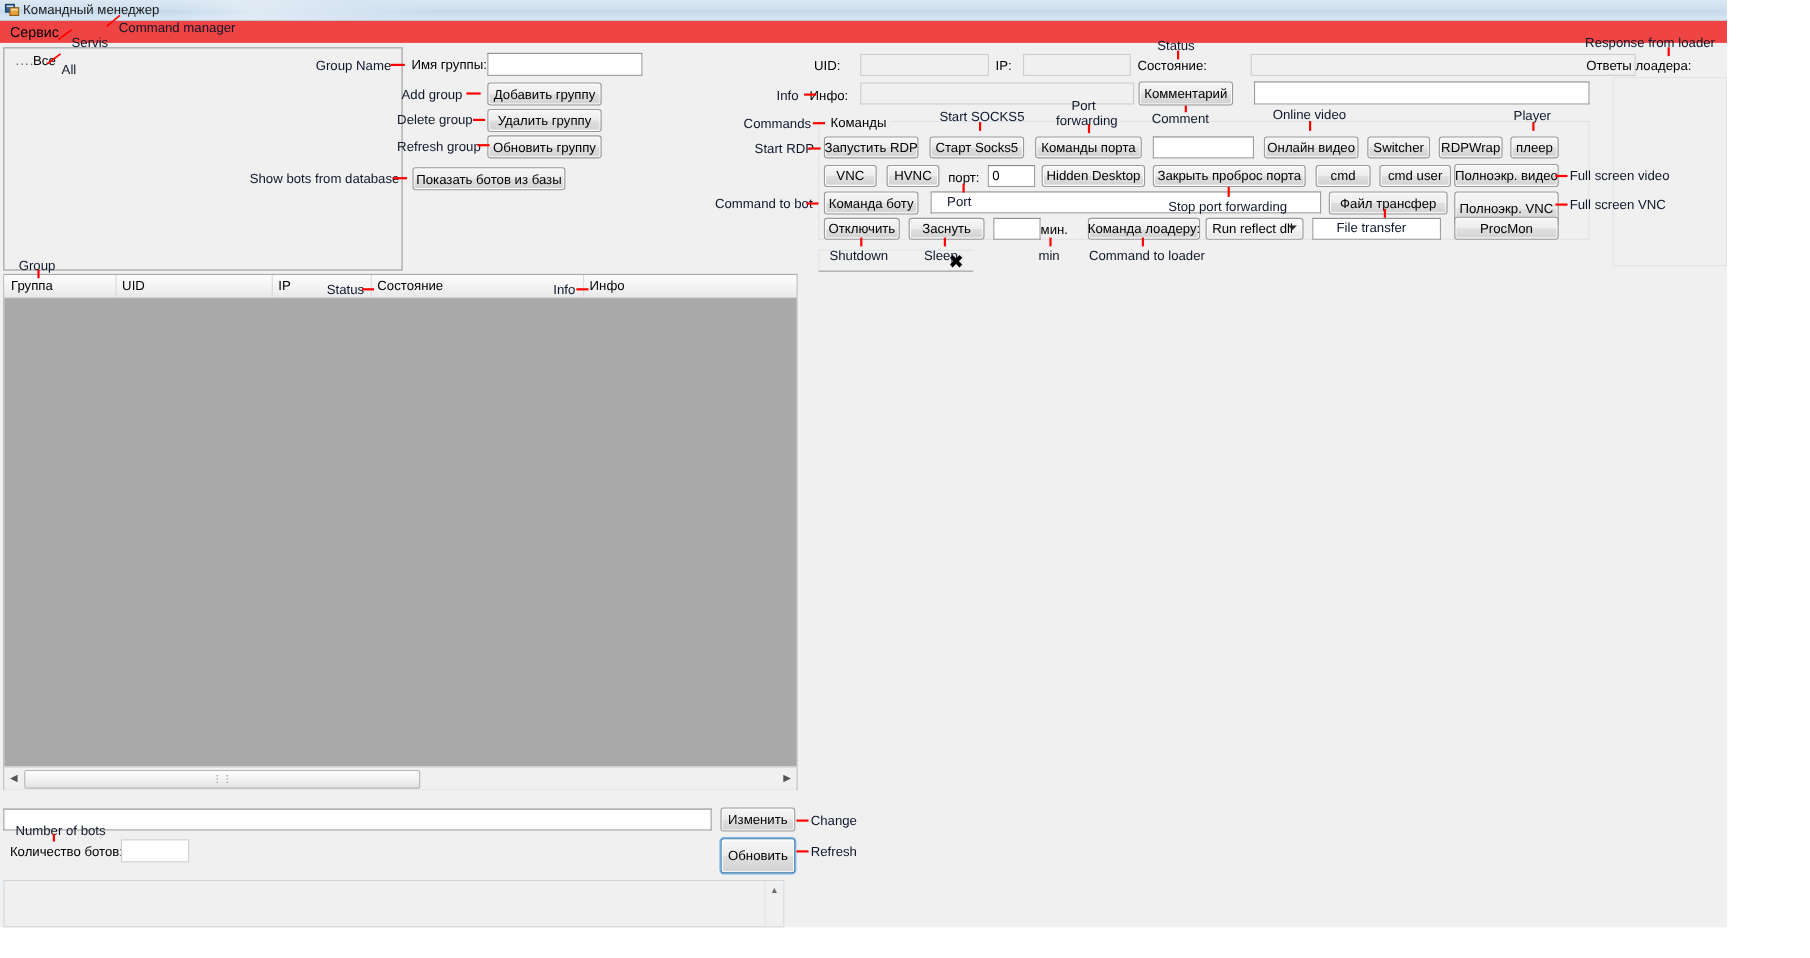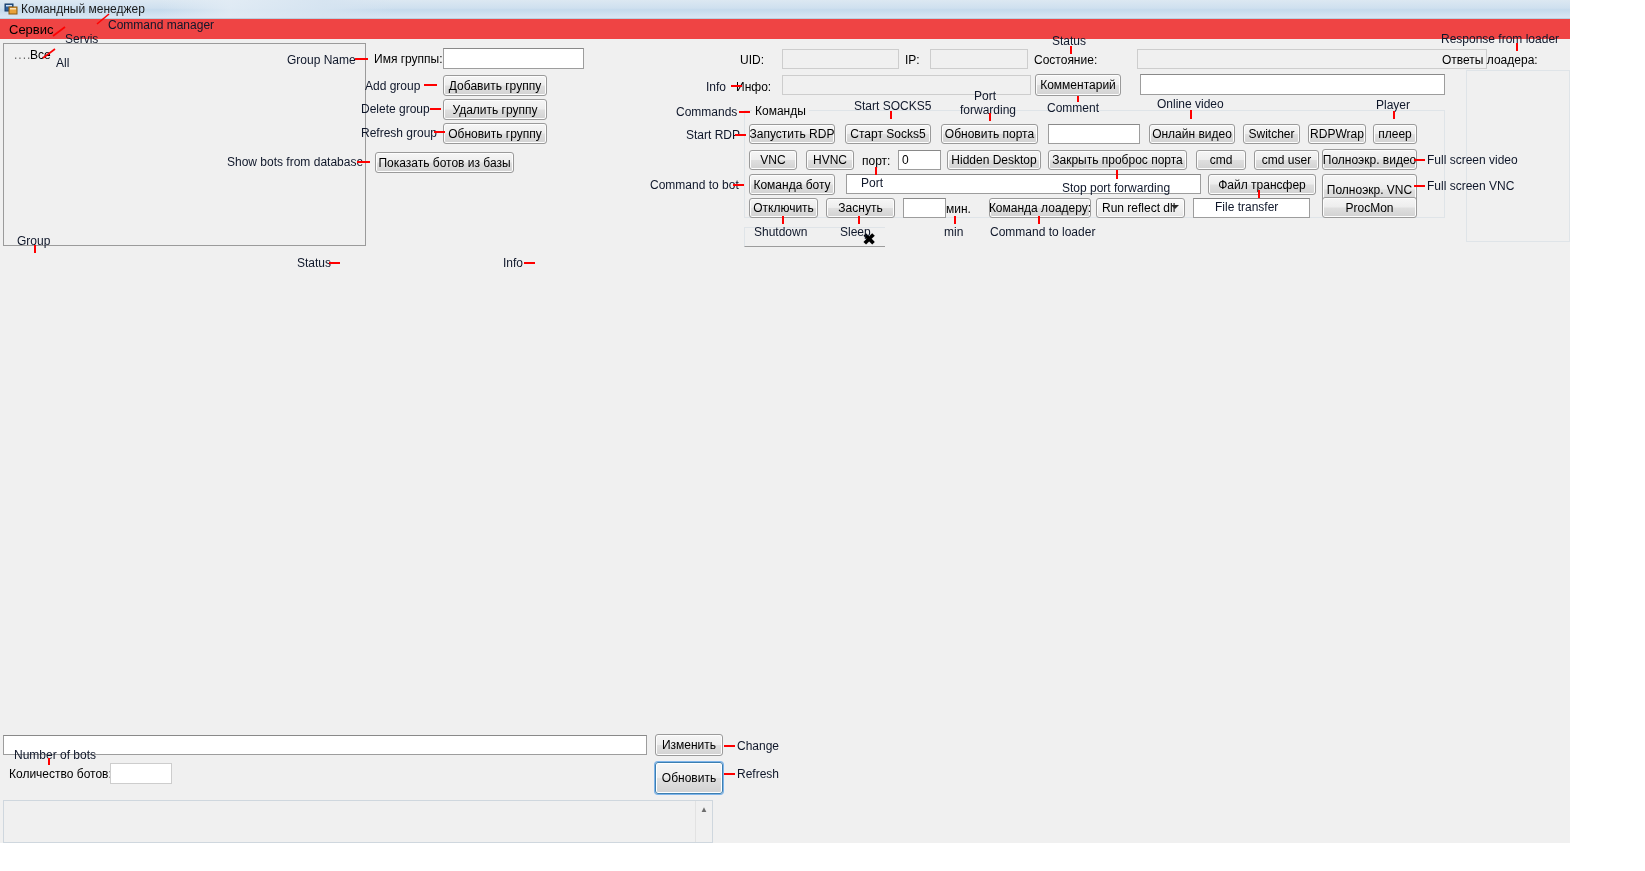--- a/index.html
+++ b/index.html
@@ -140,21 +140,21 @@
   <span class="lbl" style="left:1442px;top:53px;">Ответы лоадера:</span>
   <div id="loaderbox">
     <span class="lbl" style="left:4px;top:3px;"></span>
   </div>
 
   <div class="group" style="left:744px;top:110px;width:701px;height:108px;"></div>
   <span class="grouplbl" style="left:752px;top:104px;">Команды</span>
 
   <div class="btn" style="left:749px;top:124px;width:86px;height:20px;">Запустить RDP</div>
   <div class="btn" style="left:845px;top:124px;width:86px;height:20px;">Старт Socks5</div>
-  <div class="btn" style="left:941px;top:124px;width:97px;height:20px;">Обновить порта</div>
+  <div class="btn" style="left:941px;top:124px;width:97px;height:20px;">Команды порта</div>
   <input class="tb" style="left: 1048px; top: 124px; width: 92px; height: 20px;" value="">
   <div class="btn" style="left:1149px;top:124px;width:86px;height:20px;">Онлайн видео</div>
   <div class="btn" style="left:1243px;top:124px;width:57px;height:20px;">Switcher</div>
   <div class="btn" style="left:1308px;top:124px;width:58px;height:20px;">RDPWrap</div>
   <div class="btn" style="left:1373px;top:124px;width:44px;height:20px;">плеер</div>
 
   <div class="btn" style="left:749px;top:150px;width:48px;height:20px;">VNC</div>
   <div class="btn" style="left:806px;top:150px;width:48px;height:20px;">HVNC</div>
   <span class="lbl" style="left:862px;top:154px;">порт:</span>
   <input class="tb" style="left: 898px; top: 150px; width: 43px; height: 20px;" value="0">
@@ -179,20 +179,39 @@
     <span>Run reflect dll</span>
     <span style="position:absolute;right:5px;top:6px;width:0;height:0;border-left:4px solid transparent;border-right:4px solid transparent;border-top:4px solid #2a2a2a;"></span>
   </div>
   <input class="tb" style="left: 1193px; top: 198px; width: 117px; height: 20px;" value="">
   <div class="btn" style="left:1322px;top:197px;width:95px;height:21px;">ProcMon</div>
 
   <div class="group" style="left:744px;top:227px;width:141px;height:20px;border-top:1px solid #dfe4e8;border-bottom:1px solid #9c9c9c;border-left:1px solid #dfe4e8;border-right:none;"></div>
 
   <span id="xmark">✖</span>
 
+  <div id="gridwrap">
+    <div id="gridhdr">
+      <span class="col" style="left:6px;">Группа</span>
+      <span class="col" style="left:107px;">UID</span>
+      <span class="col" style="left:249px;">IP</span>
+      <span class="col" style="left:339px;">Состояние</span>
+      <span class="col" style="left:532px;">Инфо</span>
+      <span class="sep" style="left:101px;"></span>
+      <span class="sep" style="left:243px;"></span>
+      <span class="sep" style="left:333px;"></span>
+      <span class="sep" style="left:526px;"></span>
+    </div>
+    <div id="gridbody"></div>
+    <div id="hscroll">
+      <span class="arrow" style="left:0;">◀</span>
+      <span class="arrow" style="right:0;">▶</span>
+      <span id="hthumb">⋮⋮</span>
+    </div>
+  </div>
 
   <input class="tb" style="left: 3px; top: 735px; width: 644px; height: 20px;" value="">
   <div class="btn" style="left:655px;top:734px;width:68px;height:22px;">Изменить</div>
 
   <span class="lbl" style="left:9px;top:767px;">Количество ботов:</span>
   <input class="tb ro" style="left: 110px; top: 763px; width: 62px; height: 21px; background: rgb(255, 255, 255); border: 1px solid rgb(205, 205, 205);" readonly="" value="">
   <div class="btn focus" style="left:655px;top:762px;width:68px;height:32px;">Обновить</div>
 
   <div id="botlist">
     <div id="botlistsb">

